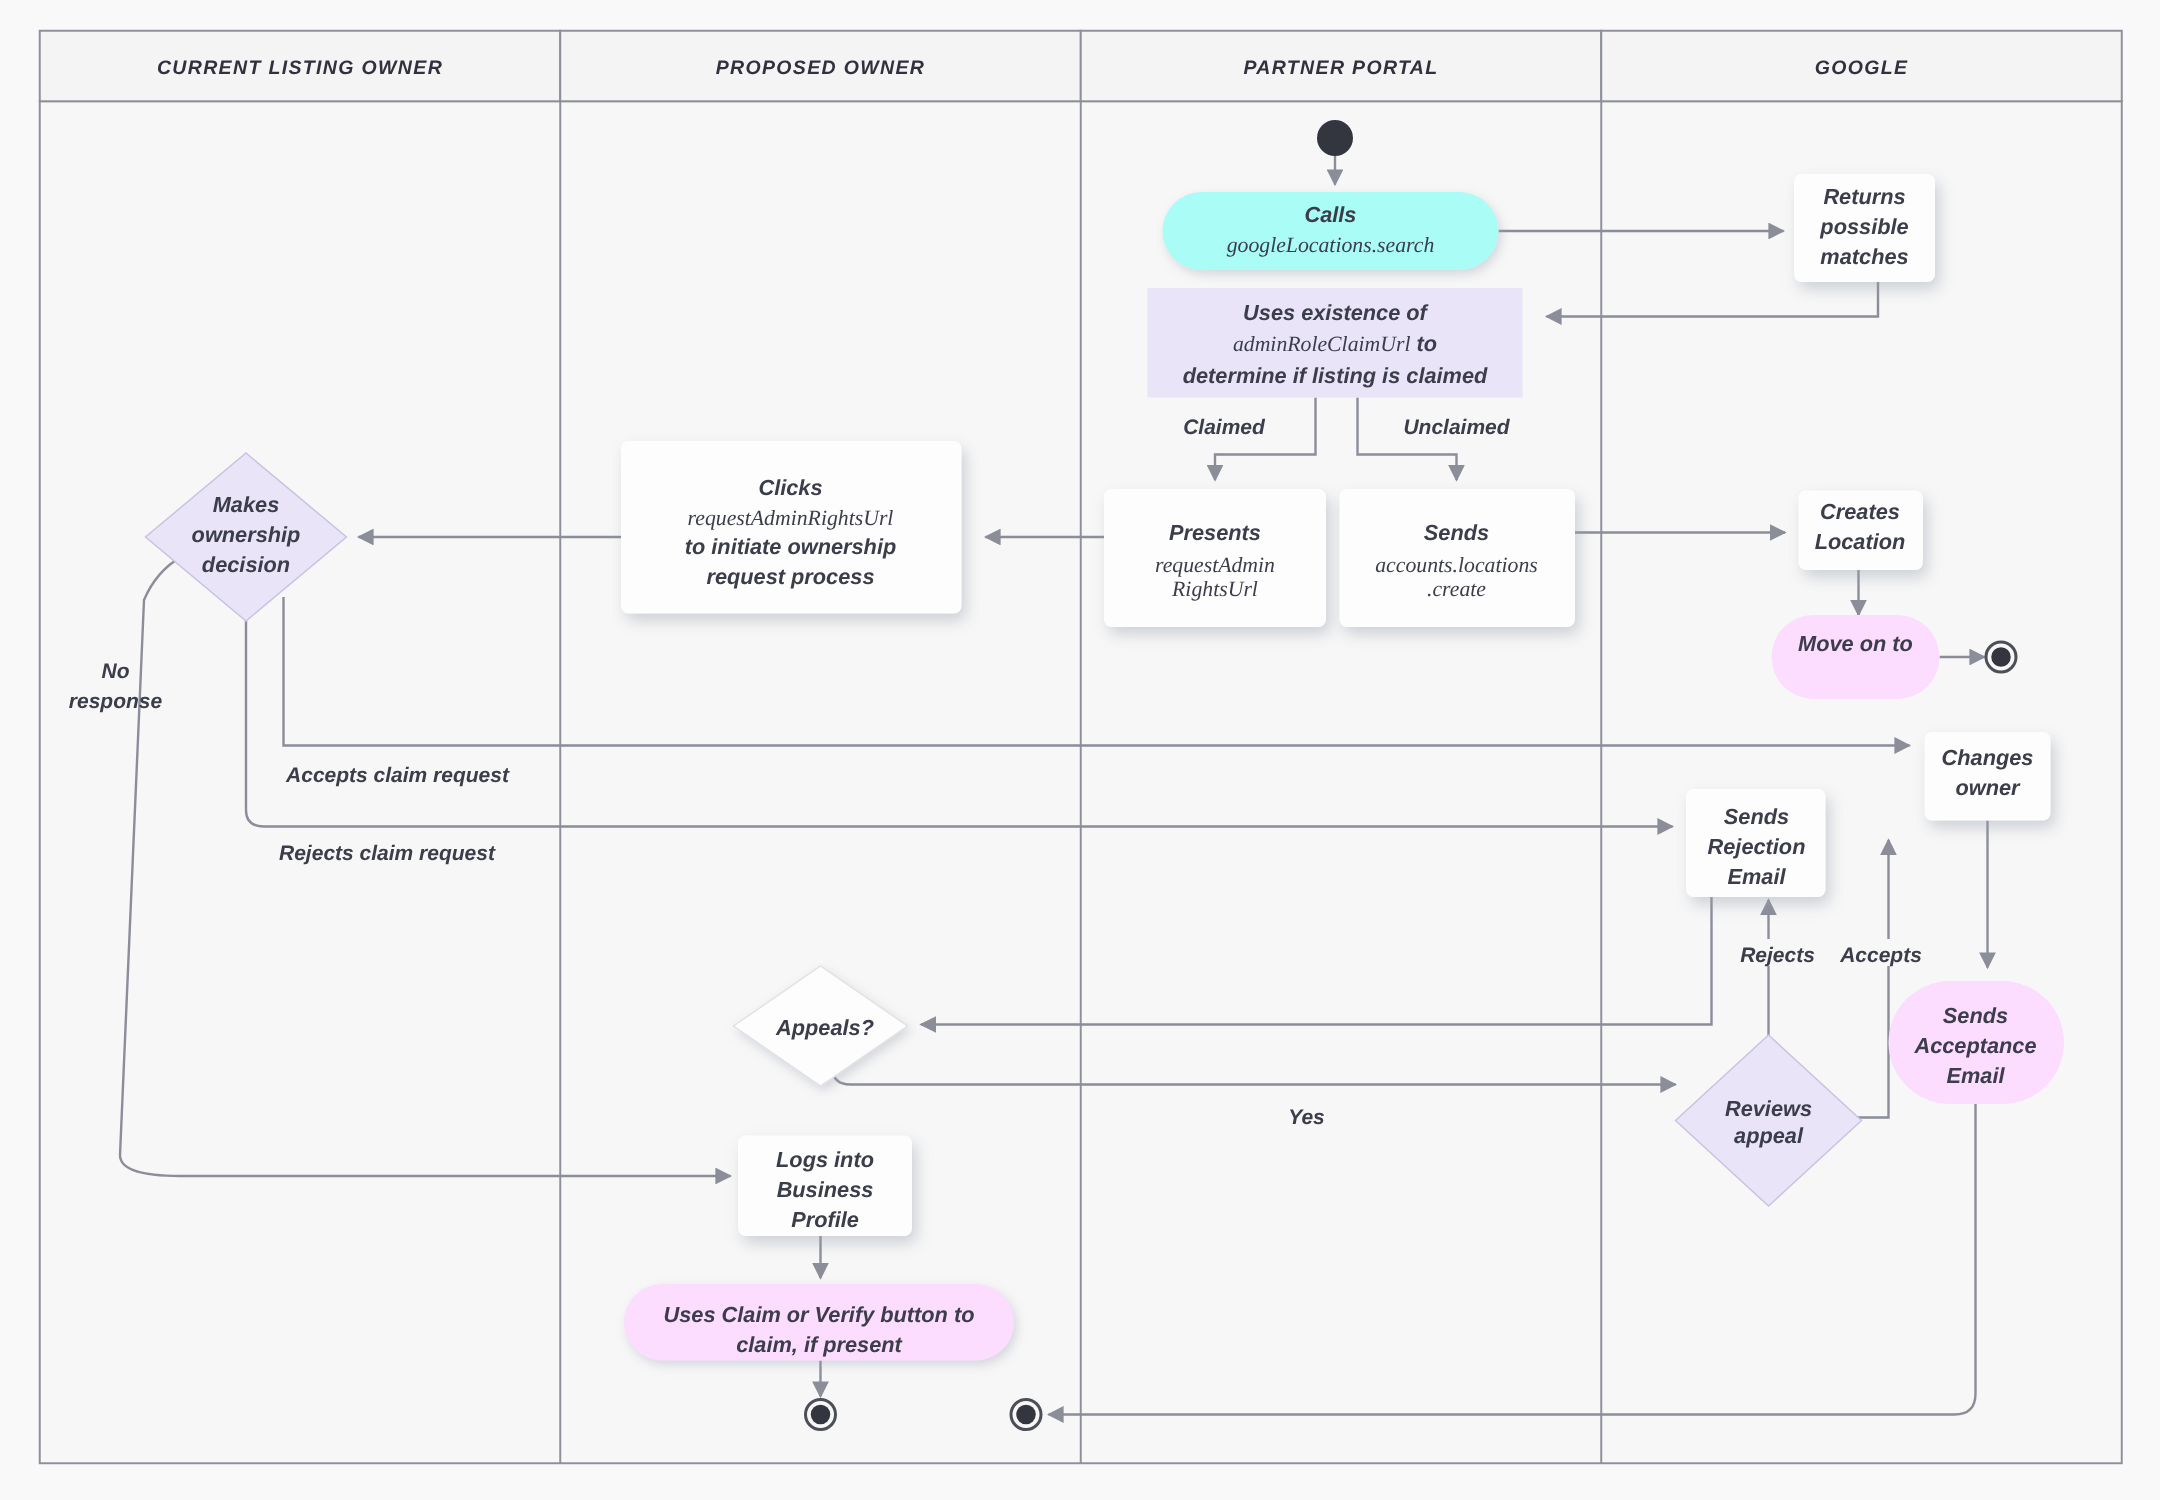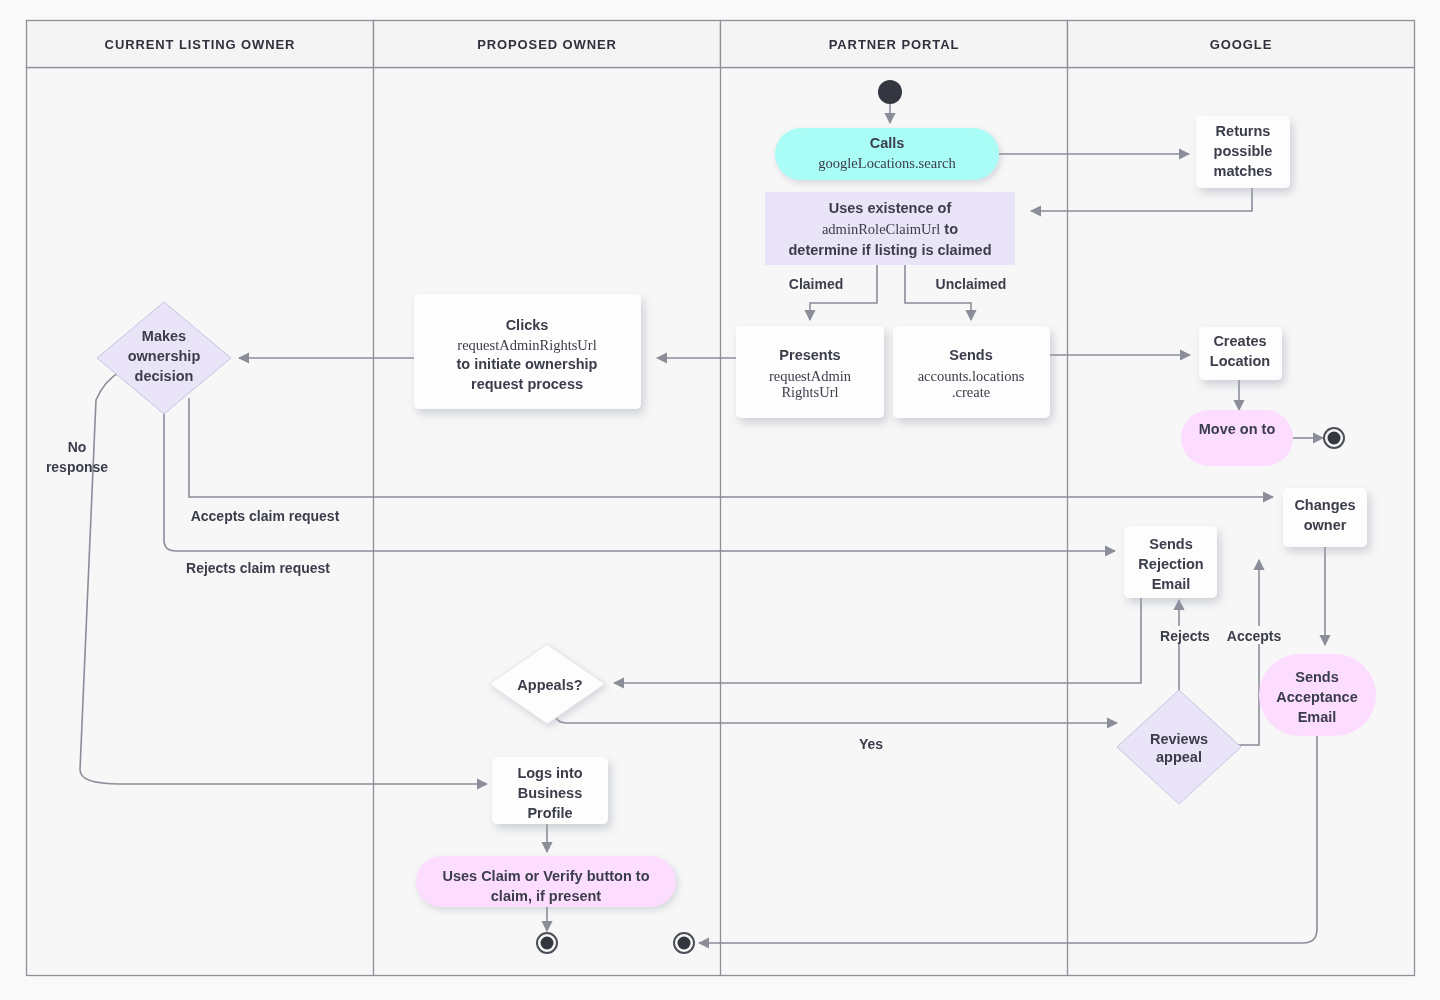--- a/index.html
+++ b/index.html
@@ -2,21 +2,21 @@
 <html><head>
 <meta charset="utf-8">
 <style>
   html,body{margin:0;padding:0;}
   body{
     width:1440px;height:1000px;
     background:#f9f9f9;
     font-family:"Liberation Sans", sans-serif;
     overflow:hidden;
   }
-  #stage{position:relative;width:1440px;height:824px;}
+  #stage{position:relative;width:1440px;height:824px;font-style:italic;}
   svg#flow{position:absolute;left:0;top:0;width:1440px;height:1000px;}
 
   .lane-header-text{
     font-family:"Liberation Sans", sans-serif;
     font-size:13px;font-weight:700;letter-spacing:.9px;
     fill:#30313d;text-anchor:middle;
   }
   .node-text{
     font-family:"Liberation Sans", sans-serif;
     font-size:14.5px;font-weight:700;fill:#3b3d4a;text-anchor:middle;

